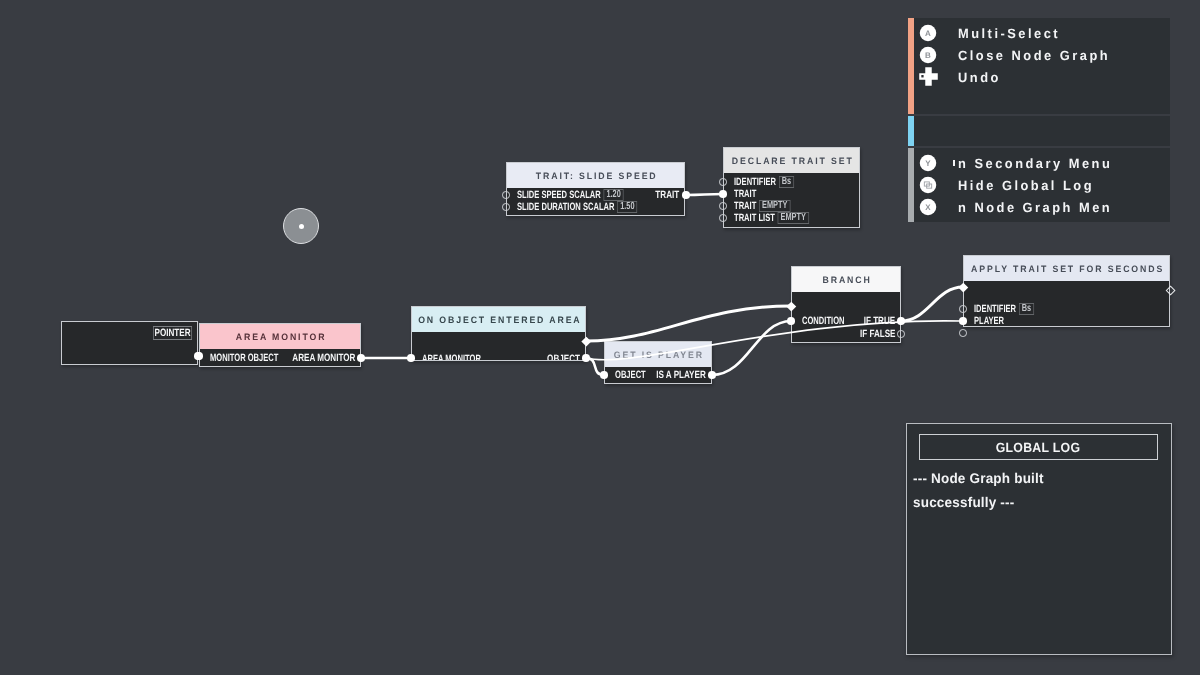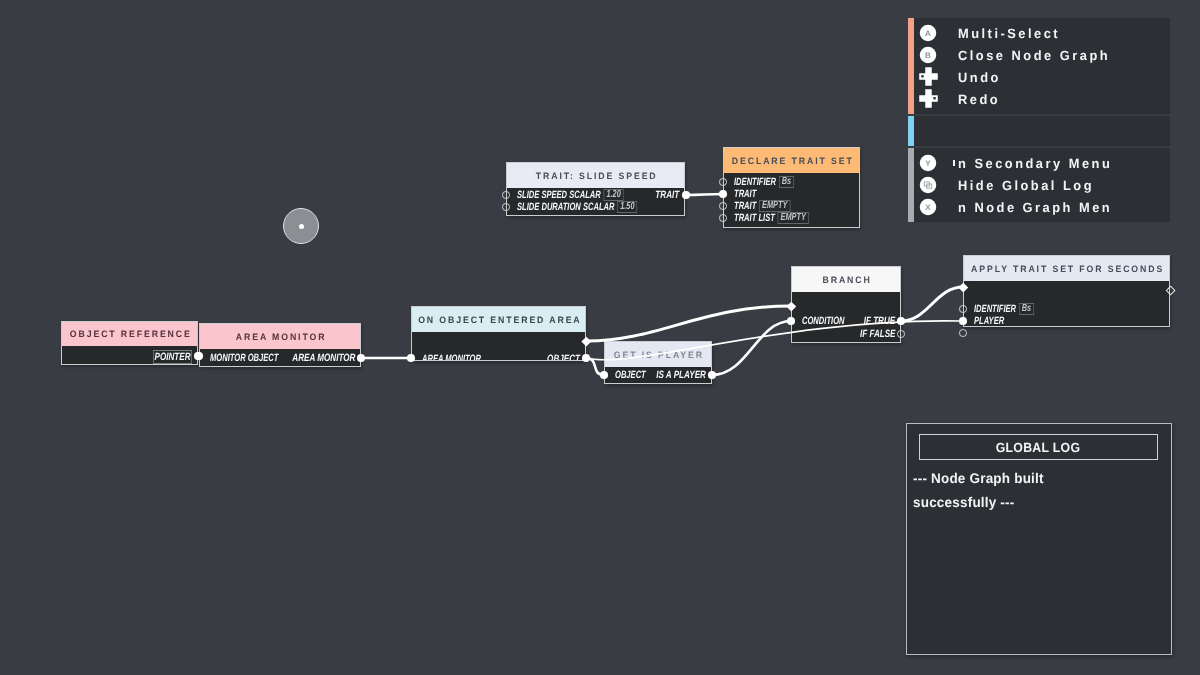--- a/index.html
+++ b/index.html
@@ -9,21 +9,21 @@
 
   
   .node{position:absolute;box-sizing:border-box;border:1px solid #c9ccd1;
         background:#26282a;overflow:hidden;
         box-shadow:1px 2px 3px rgba(0,0,0,0.28);}
   .node-header{box-sizing:border-box;width:100%;display:flex;align-items:center;
         justify-content:center;overflow:hidden;}
   .node-title{font-size:9.3px;font-weight:600;letter-spacing:2.0px;white-space:nowrap;
         transform:scaleX(0.94);padding-left:2px;}
   .node-body{position:relative;width:100%;}
-  .row{position:absolute;left:0;right:0;height:12px;font-style:italic;}
+  .row{position:absolute;left:0;right:0;height:12px;}
   .row .lgroup{position:absolute;left:10px;top:0;height:12px;display:flex;align-items:center;
         transform:scaleX(0.715);transform-origin:left center;}
   .row .lbl{font-size:10.6px;font-weight:700;color:#f5f6f7;letter-spacing:0px;
         white-space:nowrap;line-height:10.6px;}
   .row .val{font-size:10.3px;font-weight:700;color:#c2c5c9;border:1px solid #636669;
         padding:0 3px;margin-left:4px;line-height:10.3px;white-space:nowrap;}
   .row .rlbl{position:absolute;right:5px;top:0;height:12px;display:flex;align-items:center;
         font-size:10.6px;font-weight:700;color:#f5f6f7;white-space:nowrap;
         transform:scaleX(0.765);transform-origin:right center;}
   .boxed{border:1px solid #7b7e82;padding:0 1px;height:11px;}
@@ -78,23 +78,20 @@
 
   <svg class="wires" id="wires-under" viewBox="0 0 1200 675" xmlns="http://www.w3.org/2000/svg">
       <path d="M 198 356 L 199 356" fill="none" stroke="#ffffff" stroke-width="2.4"></path>
       <path d="M 361 358 L 411 358" fill="none" stroke="#ffffff" stroke-width="2.4"></path>
       <path d="M 686 195 C 702.65 195, 706.35 194, 723 194" fill="none" stroke="#ffffff" stroke-width="2.4"></path>
       <path d="M 586 358 C 599.5 358, 590.5 375, 604 375" fill="none" stroke="#ffffff" stroke-width="2.6"></path>
     </svg>
 
   <div id="nodes">
       <div class="node" style="left: 61px; top: 321px; width: 137px; height: 44px;">
-        <div class="node-header" style="height: 24px; background: rgb(250, 197, 204);">
-          <div class="node-title" style="color: rgb(86, 50, 58);">OBJECT REFERENCE</div>
-        </div>
         <div class="node-body" style="height: 18px;">
           <div class="row" style="top: 4px;">
             <span class="rlbl boxed">POINTER</span>
           </div>
         </div>
       </div>
       <div class="node" style="left: 199px; top: 323px; width: 162px; height: 44px;">
         <div class="node-header" style="height: 25px; background: rgb(250, 197, 204);">
           <div class="node-title" style="color: rgb(86, 50, 58);">AREA MONITOR</div>
         </div>
@@ -147,21 +144,21 @@
           </div>
           <div class="row" style="top: 13px;">
             <span class="lgroup">
               <span class="lbl">SLIDE DURATION SCALAR</span>
               <span class="val">1.50</span>
             </span>
           </div>
         </div>
       </div>
       <div class="node" style="left: 723px; top: 147px; width: 137px; height: 81px;">
-        <div class="node-header" style="height: 25px; background: #fdba74;">
+        <div class="node-header" style="height: 25px; background: #e5e5e5;">
           <div class="node-title" style="color: rgb(71, 77, 88);">DECLARE TRAIT SET</div>
         </div>
         <div class="node-body" style="height: 54px;">
           <div class="row" style="top: 3px;">
             <span class="lgroup">
               <span class="lbl">IDENTIFIER</span>
               <span class="val">Bs</span>
             </span>
           </div>
           <div class="row" style="top: 15px;">
@@ -283,29 +280,20 @@
           </div>
           <div class="hint-row">
             <div class="hint-icon">
               <svg width="21" height="21" viewBox="0 0 24 24" style="overflow:visible;margin-top:-2px">
                 <path fill="#ffffff" d="M8.3 1.4h7.4v6.9h6.9v7.4h-6.9v6.9H8.3v-6.9H1.4V8.3h6.9z"></path>
                 <rect fill="#2b2e33" x="3.8" y="10.3" width="2.6" height="2.8"></rect>
               </svg>
             </div>
             <div class="hint-label">Undo</div>
           </div>
-          <div class="hint-row">
-            <div class="hint-icon">
-              <svg width="21" height="21" viewBox="0 0 24 24" style="overflow:visible;margin-top:-2px">
-                <path fill="#ffffff" d="M8.3 1.4h7.4v6.9h6.9v7.4h-6.9v6.9H8.3v-6.9H1.4V8.3h6.9z"></path>
-                <rect fill="#2b2e33" x="17.6" y="10.3" width="2.6" height="2.8"></rect>
-              </svg>
-            </div>
-            <div class="hint-label">Redo</div>
-          </div>
         </div>
       </div>
       <div class="hint-section" style="height: 30px;">
         <div class="hint-accent" style="background: rgb(126, 211, 242);"></div>
       </div>
       <div class="hint-section" style="height: 74px;">
         <div class="hint-accent" style="background: rgb(168, 172, 175);"></div>
         <div style="padding-top: 4px;">
           <div class="hint-row">
             <div class="hint-icon">

